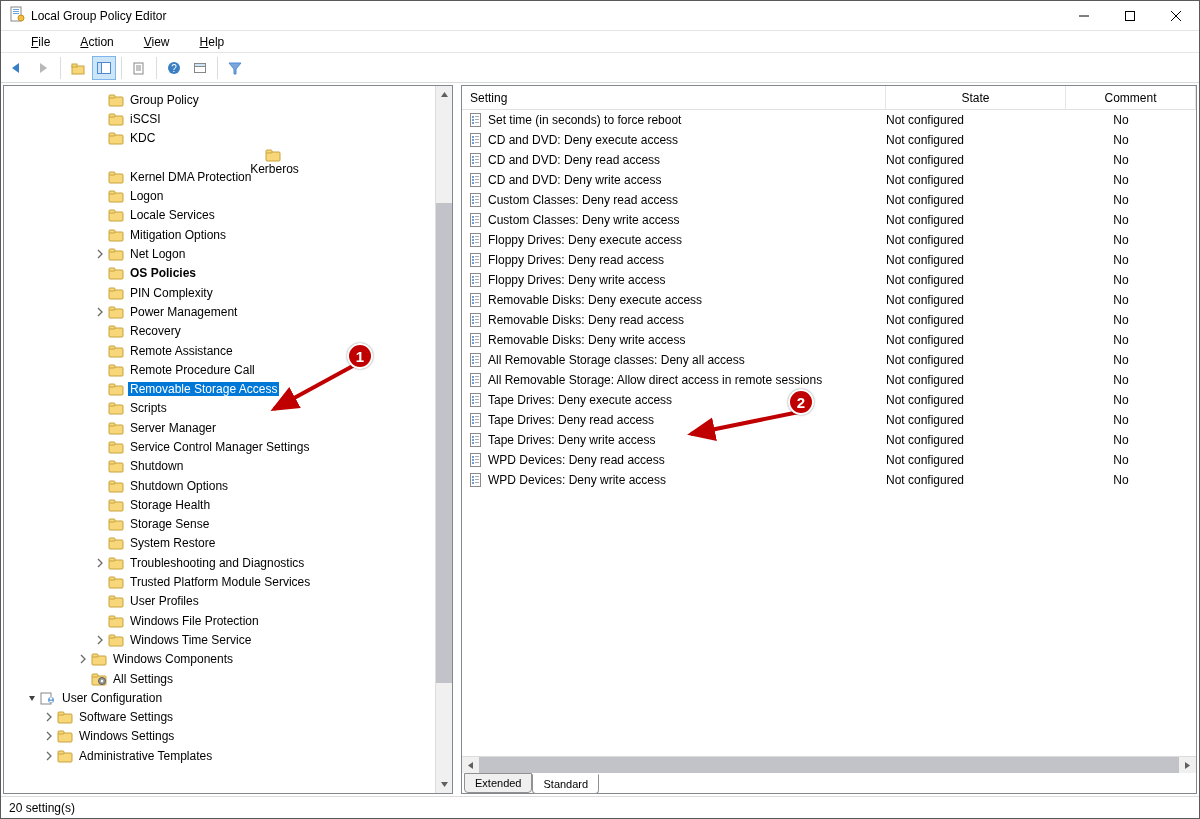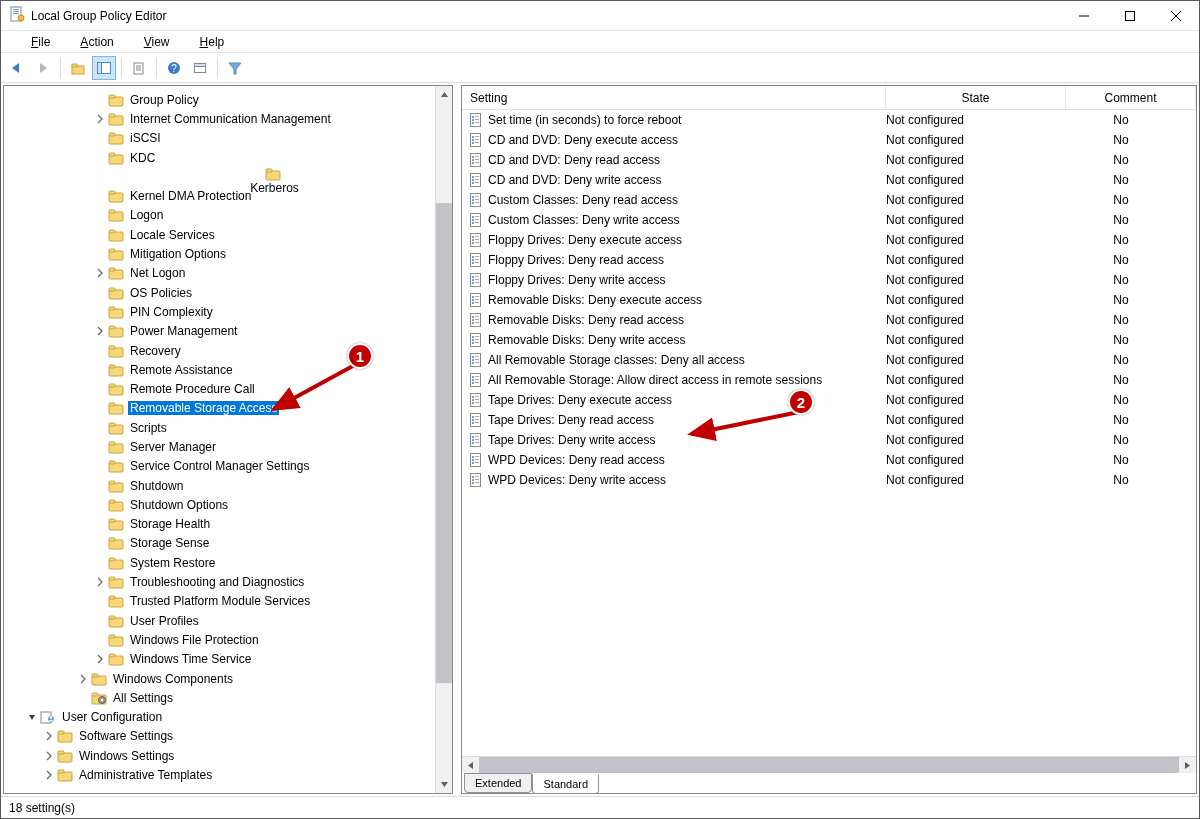--- a/index.html
+++ b/index.html
@@ -156,100 +156,88 @@
         <div class="tree" id="tree-container">
             <div class="tree-row" style="padding-left: 89px;">
               <span class="exp"></span>
               <span class="folder-icon"><svg width="16" height="14">
                   <rect x="1" y="4" width="14" height="9" rx="1" fill="#f7d77a" stroke="#c9a33c"></rect>
                   <rect x="1" y="2" width="6" height="3" rx="1" fill="#f7d77a" stroke="#c9a33c"></rect>
                 </svg></span>
               <span class="label"><span class="label-inner">Group Policy</span></span>
             </div>
             <div class="tree-row" style="padding-left: 89px;">
+              <span class="exp"></span>
+              <span class="folder-icon"><svg width="16" height="14">
+                  <rect x="1" y="4" width="14" height="9" rx="1" fill="#f7d77a" stroke="#c9a33c"></rect>
+                  <rect x="1" y="2" width="6" height="3" rx="1" fill="#f7d77a" stroke="#c9a33c"></rect>
+                </svg></span>
+              <span class="label"><span class="label-inner">iSCSI</span></span>
+            </div>
+            <div class="tree-row" style="padding-left: 89px;">
+              <span class="exp"></span>
+              <span class="folder-icon"><svg width="16" height="14">
+                  <rect x="1" y="4" width="14" height="9" rx="1" fill="#f7d77a" stroke="#c9a33c"></rect>
+                  <rect x="1" y="2" width="6" height="3" rx="1" fill="#f7d77a" stroke="#c9a33c"></rect>
+                </svg></span>
+              <span class="label"><span class="label-inner">KDC</span></span>
+            </div>
+            <div class="tree-row" style="padding-left: 89px; flex-direction: column;">
+              <span class="exp"></span>
+              <span class="folder-icon"><svg width="16" height="14">
+                  <rect x="1" y="4" width="14" height="9" rx="1" fill="#f7d77a" stroke="#c9a33c"></rect>
+                  <rect x="1" y="2" width="6" height="3" rx="1" fill="#f7d77a" stroke="#c9a33c"></rect>
+                </svg></span>
+              <span class="label"><span class="label-inner">Kerberos</span></span>
+            </div>
+            <div class="tree-row" style="padding-left: 89px;">
+              <span class="exp"></span>
+              <span class="folder-icon"><svg width="16" height="14">
+                  <rect x="1" y="4" width="14" height="9" rx="1" fill="#f7d77a" stroke="#c9a33c"></rect>
+                  <rect x="1" y="2" width="6" height="3" rx="1" fill="#f7d77a" stroke="#c9a33c"></rect>
+                </svg></span>
+              <span class="label"><span class="label-inner">Kernel DMA Protection</span></span>
+            </div>
+            <div class="tree-row" style="padding-left: 89px;">
+              <span class="exp"></span>
+              <span class="folder-icon"><svg width="16" height="14">
+                  <rect x="1" y="4" width="14" height="9" rx="1" fill="#f7d77a" stroke="#c9a33c"></rect>
+                  <rect x="1" y="2" width="6" height="3" rx="1" fill="#f7d77a" stroke="#c9a33c"></rect>
+                </svg></span>
+              <span class="label"><span class="label-inner">Logon</span></span>
+            </div>
+            <div class="tree-row" style="padding-left: 89px;">
+              <span class="exp"></span>
+              <span class="folder-icon"><svg width="16" height="14">
+                  <rect x="1" y="4" width="14" height="9" rx="1" fill="#f7d77a" stroke="#c9a33c"></rect>
+                  <rect x="1" y="2" width="6" height="3" rx="1" fill="#f7d77a" stroke="#c9a33c"></rect>
+                </svg></span>
+              <span class="label"><span class="label-inner">Locale Services</span></span>
+            </div>
+            <div class="tree-row" style="padding-left: 89px;">
+              <span class="exp"></span>
+              <span class="folder-icon"><svg width="16" height="14">
+                  <rect x="1" y="4" width="14" height="9" rx="1" fill="#f7d77a" stroke="#c9a33c"></rect>
+                  <rect x="1" y="2" width="6" height="3" rx="1" fill="#f7d77a" stroke="#c9a33c"></rect>
+                </svg></span>
+              <span class="label"><span class="label-inner">Mitigation Options</span></span>
+            </div>
+            <div class="tree-row" style="padding-left: 89px;">
               <span class="exp">
                 <svg width="10" height="10">
                   <path d="M3 1 L7 5 L3 9" fill="none" stroke="#6a6a6a" stroke-width="1.3"></path>
                 </svg>
               </span>
               <span class="folder-icon"><svg width="16" height="14">
                   <rect x="1" y="4" width="14" height="9" rx="1" fill="#f7d77a" stroke="#c9a33c"></rect>
                   <rect x="1" y="2" width="6" height="3" rx="1" fill="#f7d77a" stroke="#c9a33c"></rect>
                 </svg></span>
-              <span class="label"><span class="label-inner">Internet Communication Management</span></span>
-            </div>
-            <div class="tree-row" style="padding-left: 89px;">
-              <span class="exp"></span>
-              <span class="folder-icon"><svg width="16" height="14">
-                  <rect x="1" y="4" width="14" height="9" rx="1" fill="#f7d77a" stroke="#c9a33c"></rect>
-                  <rect x="1" y="2" width="6" height="3" rx="1" fill="#f7d77a" stroke="#c9a33c"></rect>
-                </svg></span>
-              <span class="label"><span class="label-inner">iSCSI</span></span>
-            </div>
-            <div class="tree-row" style="padding-left: 89px;">
-              <span class="exp"></span>
-              <span class="folder-icon"><svg width="16" height="14">
-                  <rect x="1" y="4" width="14" height="9" rx="1" fill="#f7d77a" stroke="#c9a33c"></rect>
-                  <rect x="1" y="2" width="6" height="3" rx="1" fill="#f7d77a" stroke="#c9a33c"></rect>
-                </svg></span>
-              <span class="label"><span class="label-inner">KDC</span></span>
-            </div>
-            <div class="tree-row" style="padding-left: 89px; flex-direction: column;">
-              <span class="exp"></span>
-              <span class="folder-icon"><svg width="16" height="14">
-                  <rect x="1" y="4" width="14" height="9" rx="1" fill="#f7d77a" stroke="#c9a33c"></rect>
-                  <rect x="1" y="2" width="6" height="3" rx="1" fill="#f7d77a" stroke="#c9a33c"></rect>
-                </svg></span>
-              <span class="label"><span class="label-inner">Kerberos</span></span>
-            </div>
-            <div class="tree-row" style="padding-left: 89px;">
-              <span class="exp"></span>
-              <span class="folder-icon"><svg width="16" height="14">
-                  <rect x="1" y="4" width="14" height="9" rx="1" fill="#f7d77a" stroke="#c9a33c"></rect>
-                  <rect x="1" y="2" width="6" height="3" rx="1" fill="#f7d77a" stroke="#c9a33c"></rect>
-                </svg></span>
-              <span class="label"><span class="label-inner">Kernel DMA Protection</span></span>
-            </div>
-            <div class="tree-row" style="padding-left: 89px;">
-              <span class="exp"></span>
-              <span class="folder-icon"><svg width="16" height="14">
-                  <rect x="1" y="4" width="14" height="9" rx="1" fill="#f7d77a" stroke="#c9a33c"></rect>
-                  <rect x="1" y="2" width="6" height="3" rx="1" fill="#f7d77a" stroke="#c9a33c"></rect>
-                </svg></span>
-              <span class="label"><span class="label-inner">Logon</span></span>
-            </div>
-            <div class="tree-row" style="padding-left: 89px;">
-              <span class="exp"></span>
-              <span class="folder-icon"><svg width="16" height="14">
-                  <rect x="1" y="4" width="14" height="9" rx="1" fill="#f7d77a" stroke="#c9a33c"></rect>
-                  <rect x="1" y="2" width="6" height="3" rx="1" fill="#f7d77a" stroke="#c9a33c"></rect>
-                </svg></span>
-              <span class="label"><span class="label-inner">Locale Services</span></span>
-            </div>
-            <div class="tree-row" style="padding-left: 89px;">
-              <span class="exp"></span>
-              <span class="folder-icon"><svg width="16" height="14">
-                  <rect x="1" y="4" width="14" height="9" rx="1" fill="#f7d77a" stroke="#c9a33c"></rect>
-                  <rect x="1" y="2" width="6" height="3" rx="1" fill="#f7d77a" stroke="#c9a33c"></rect>
-                </svg></span>
-              <span class="label"><span class="label-inner">Mitigation Options</span></span>
-            </div>
-            <div class="tree-row" style="padding-left: 89px;">
-              <span class="exp">
-                <svg width="10" height="10">
-                  <path d="M3 1 L7 5 L3 9" fill="none" stroke="#6a6a6a" stroke-width="1.3"></path>
-                </svg>
-              </span>
-              <span class="folder-icon"><svg width="16" height="14">
-                  <rect x="1" y="4" width="14" height="9" rx="1" fill="#f7d77a" stroke="#c9a33c"></rect>
-                  <rect x="1" y="2" width="6" height="3" rx="1" fill="#f7d77a" stroke="#c9a33c"></rect>
-                </svg></span>
               <span class="label"><span class="label-inner">Net Logon</span></span>
             </div>
-            <div class="tree-row" style="padding-left: 89px;">
+            <div class="tree-row" style="padding-left: 89px; font-weight: bold;">
               <span class="exp"></span>
               <span class="folder-icon"><svg width="16" height="14">
                   <rect x="1" y="4" width="14" height="9" rx="1" fill="#f7d77a" stroke="#c9a33c"></rect>
                   <rect x="1" y="2" width="6" height="3" rx="1" fill="#f7d77a" stroke="#c9a33c"></rect>
                 </svg></span>
               <span class="label"><span class="label-inner">OS Policies</span></span>
             </div>
             <div class="tree-row" style="padding-left: 89px;">
               <span class="exp"></span>
               <span class="folder-icon"><svg width="16" height="14">
@@ -830,21 +818,21 @@
       </div>
       <div class="tabs">
         <div class="tab inactive">Extended</div>
         <div class="tab">Standard</div>
       </div>
     </div>
 
   </div>
 
   <div class="statusbar">
-    <span>18 setting(s)</span>
+    <span>20 setting(s)</span>
   </div>
 
   <div class="callout" style="left:263px; top:350px;">
     <svg class="arrow-svg" width="110" height="70">
         <defs>
           <marker id="ah1" markerWidth="8" markerHeight="8" refX="6" refY="3" orient="auto">
             <path d="M0,0 L7,3 L0,6 Z" fill="#c00000"></path>
           </marker>
         </defs>
         <line x1="98" y1="10" x2="10" y2="58" stroke="#c00000" stroke-width="4" marker-end="url(#ah1)"></line>

